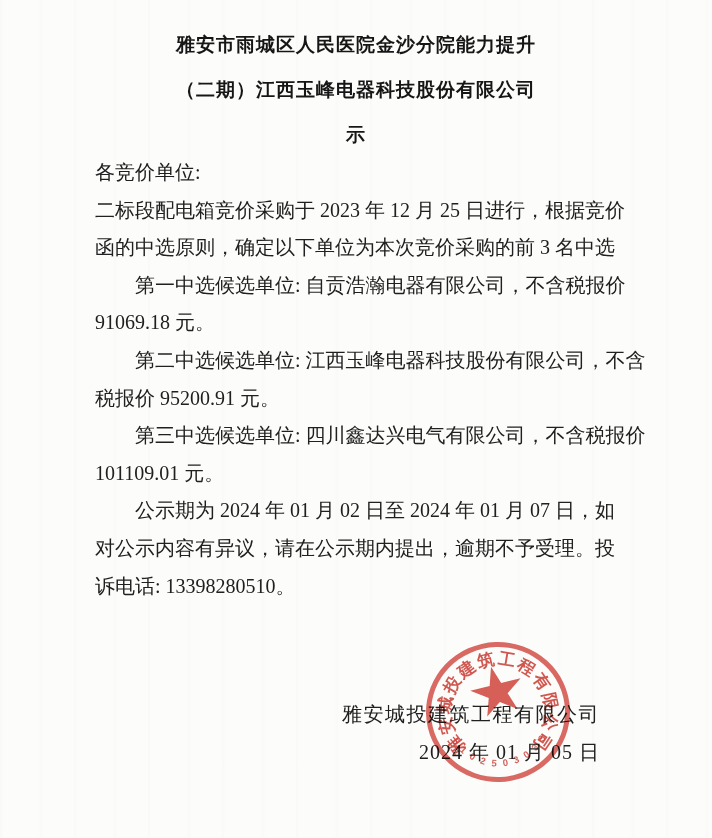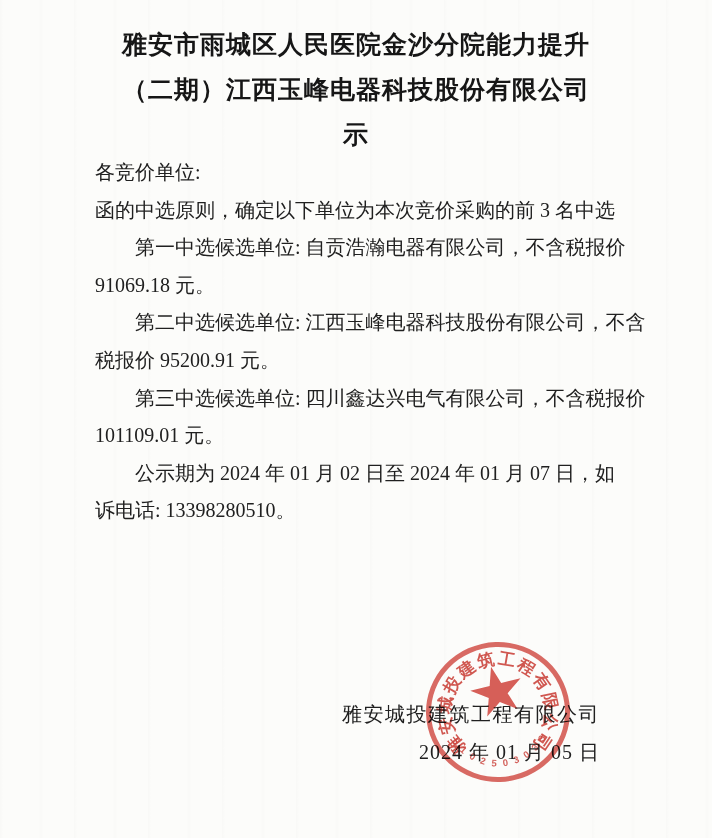--- a/index.html
+++ b/index.html
@@ -20,21 +20,21 @@
     color: #1f1f1f;
   }
 
   
   .doc-title {
     position: absolute;
     top: 22px; left: 0; right: 0;
     text-align: center;
     font-family: "Liberation Sans", sans-serif;
     font-weight: 700;
-    font-size: 25px;
+    font-size: 19px;
     line-height: 45px;
     letter-spacing: 1px;
     color: #161616;
   }
 
   
   .doc-body {
     position: absolute;
     top: 154px;
     left: 95px;
@@ -115,28 +115,30 @@
 <div class="page">
 
   <div class="doc-title">
       <div class="title-line">雅安市雨城区人民医院金沙分院能力提升</div>
       <div class="title-line">（二期）江西玉峰电器科技股份有限公司</div>
       <div class="title-line">示</div>
     </div>
 
   <div class="doc-body">
       <div class="body-line">各竞价单位:</div>
+      <div class="body-line">二标段配电箱竞价采购于 2023 年 12 月 25 日进行，根据竞价</div>
       <div class="body-line">函的中选原则，确定以下单位为本次竞价采购的前 3 名中选</div>
       <div class="body-line">　　第一中选候选单位: 自贡浩瀚电器有限公司，不含税报价</div>
       <div class="body-line">91069.18 元。</div>
       <div class="body-line">　　第二中选候选单位: 江西玉峰电器科技股份有限公司，不含</div>
       <div class="body-line">税报价 95200.91 元。</div>
       <div class="body-line">　　第三中选候选单位: 四川鑫达兴电气有限公司，不含税报价</div>
       <div class="body-line">101109.01 元。</div>
       <div class="body-line">　　公示期为 2024 年 01 月 02 日至 2024 年 01 月 07 日，如</div>
+      <div class="body-line">对公示内容有异议，请在公示期内提出，逾期不予受理。投</div>
       <div class="body-line">诉电话: 13398280510。</div>
     </div>
 
   <div class="signature">
     <div class="company-line">雅安城投建筑工程有限公司</div>
     <div class="date-line">2024 年 01 月 05 日</div>
   </div>
 
   <div class="stamp">
     <div class="stamp-ring"></div>

